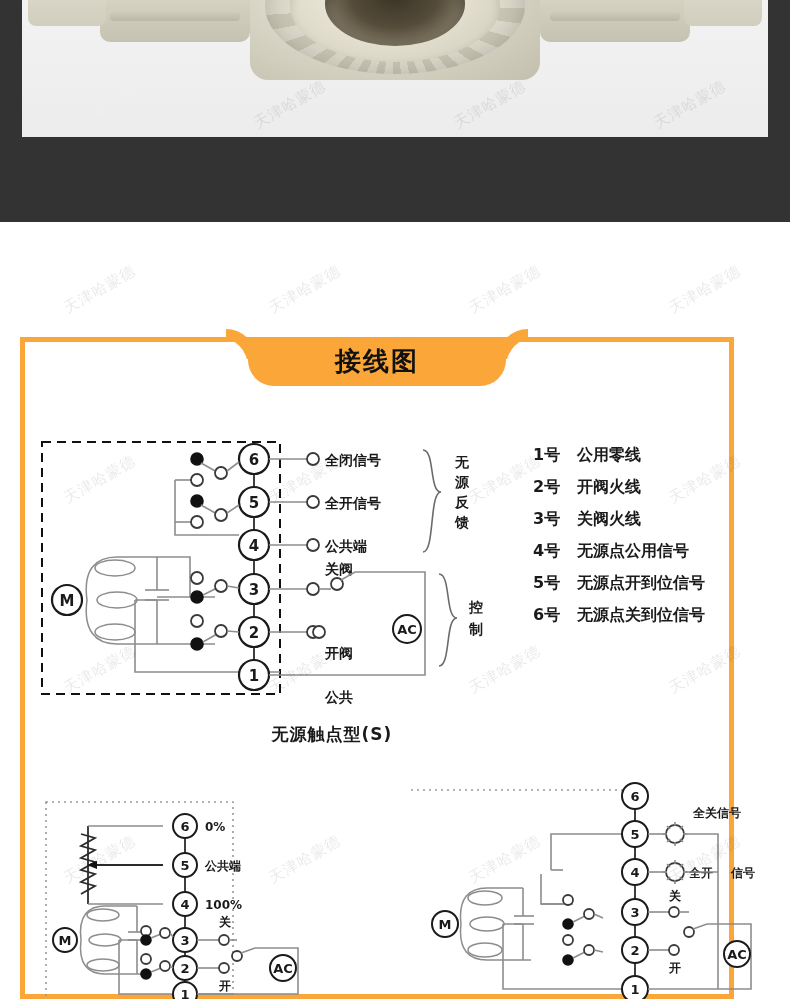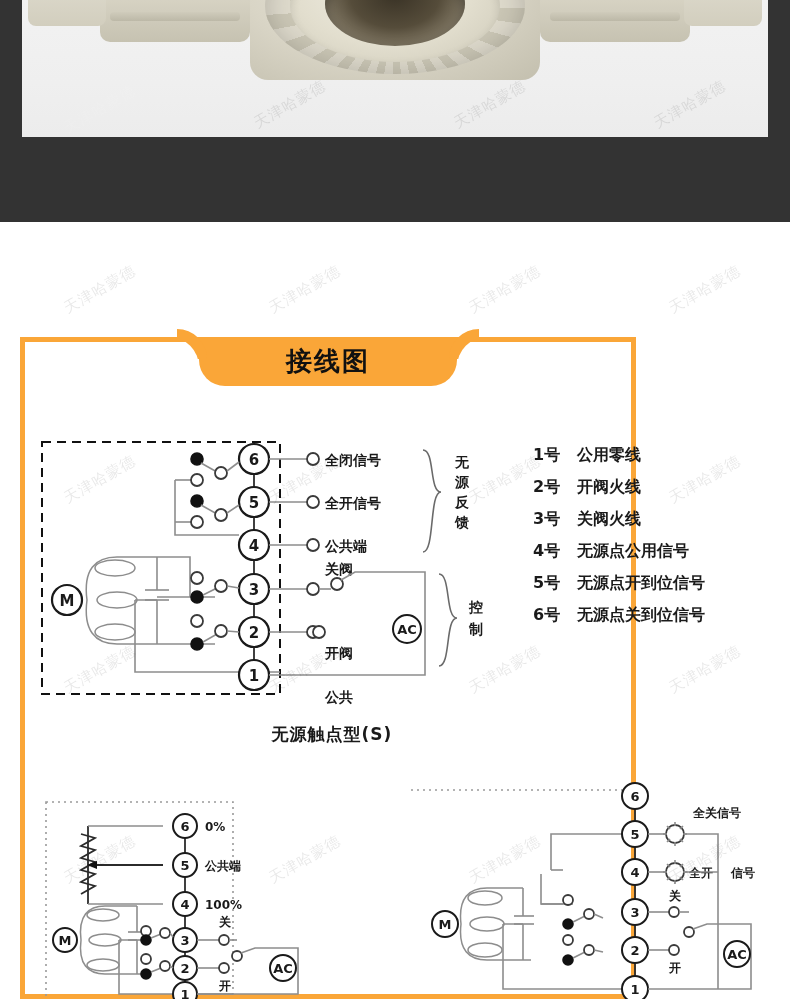--- a/index.html
+++ b/index.html
@@ -73,21 +73,21 @@
   .v-tip{
     position:absolute; top:24px; width:78px; height:72px;
     background:linear-gradient(180deg,#e5e2d6,#d2cebe);
     border-radius:8px;
   }
   .v-tip.left{ left:6px; }
   .v-tip.right{ left:662px; }
 
   
   .section{
-    position:absolute; left:20px; top:337px; width:616px; height:662px;
+    position:absolute; left:20px; top:337px; width:714px; height:662px;
     border:5px solid #FAA638; border-top-width:5px; background:#ffffff; z-index:5;
   }
   .tab-wrap{
     position:absolute; left:0; top:-5px; width:100%; height:54px;
     pointer-events:none;
   }
   .tab{
     position:absolute; left:50%; transform:translateX(-50%);
     top:0; width:258px; height:49px;
     background:#FAA638;

